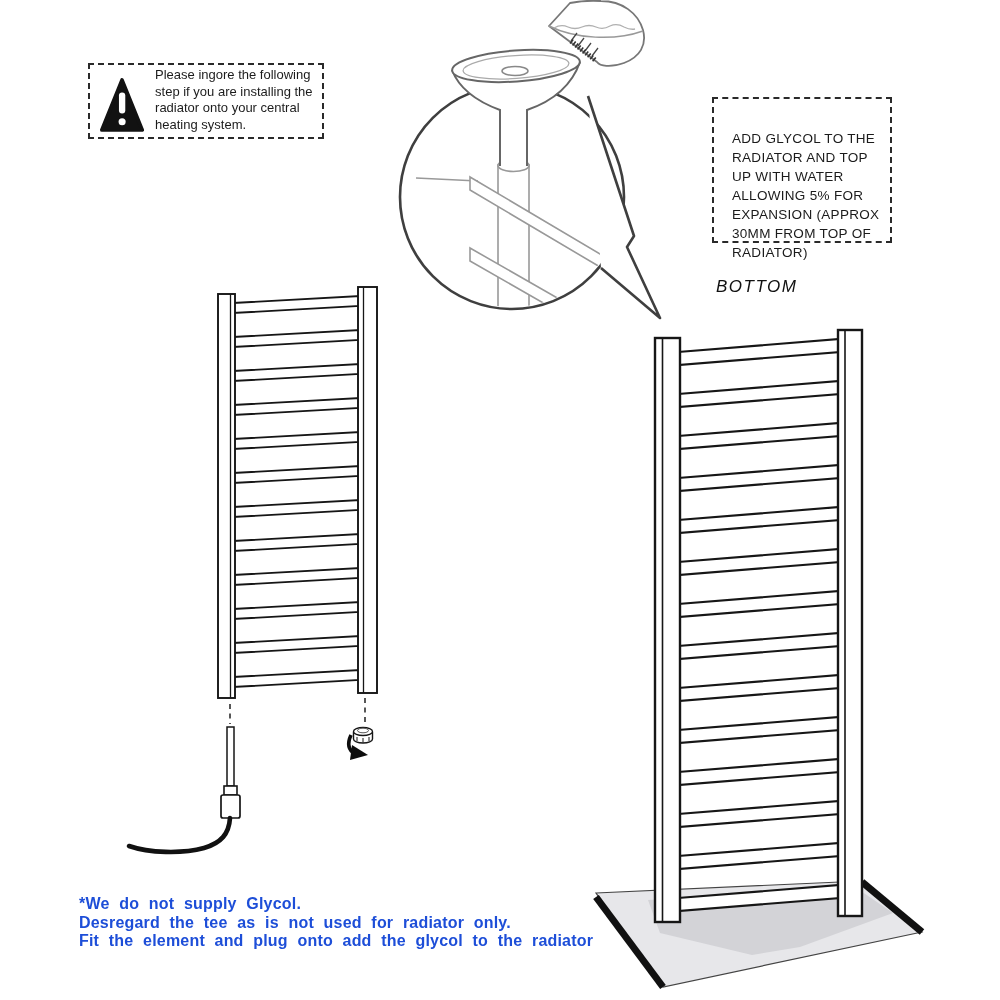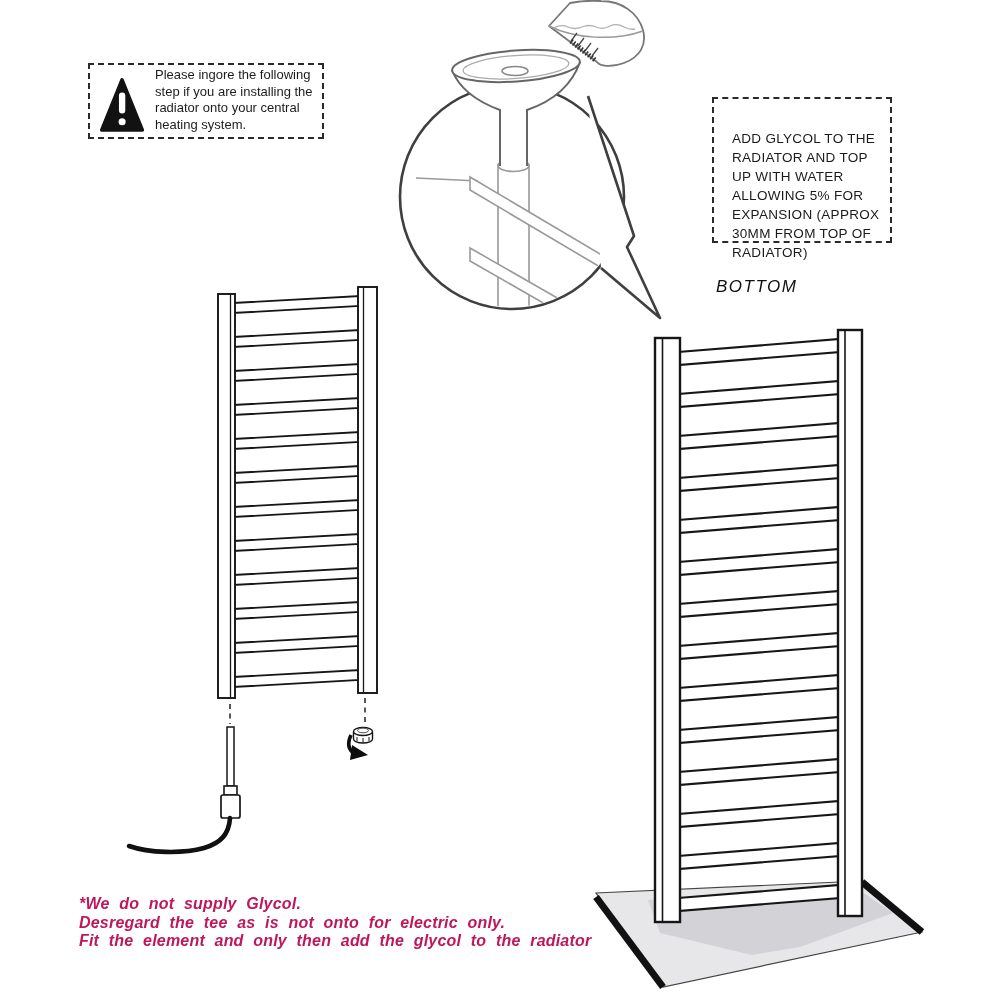--- a/index.html
+++ b/index.html
@@ -142,17 +142,17 @@
   </svg>
   <div id="warning-text">Please ingore the following step if you are installing the radiator onto your central heating system.</div>
 </div>
 
 <div id="glycol-box" class="abs note-box">
   <div id="glycol-text">ADD GLYCOL TO THE RADIATOR AND TOP UP WITH WATER ALLOWING 5% FOR EXPANSION (APPROX 30MM FROM TOP OF RADIATOR)</div>
 </div>
 
 <div id="bottom-label" class="abs">BOTTOM</div>
 
-<div id="footnote" class="abs" style="color: #be185d; font-style: italic;">
+<div id="footnote" class="abs" style="color: #1d4ed8;">
   <div>*We do not supply Glycol.</div>
-  <div>Desregard the tee as is not onto for electric only.</div>
-  <div>Fit the element and only then add the glycol to the radiator</div>
+  <div>Desregard the tee as is not used for radiator only.</div>
+  <div>Fit the element and plug onto add the glycol to the radiator</div>
 </div>
 
 </body></html>

